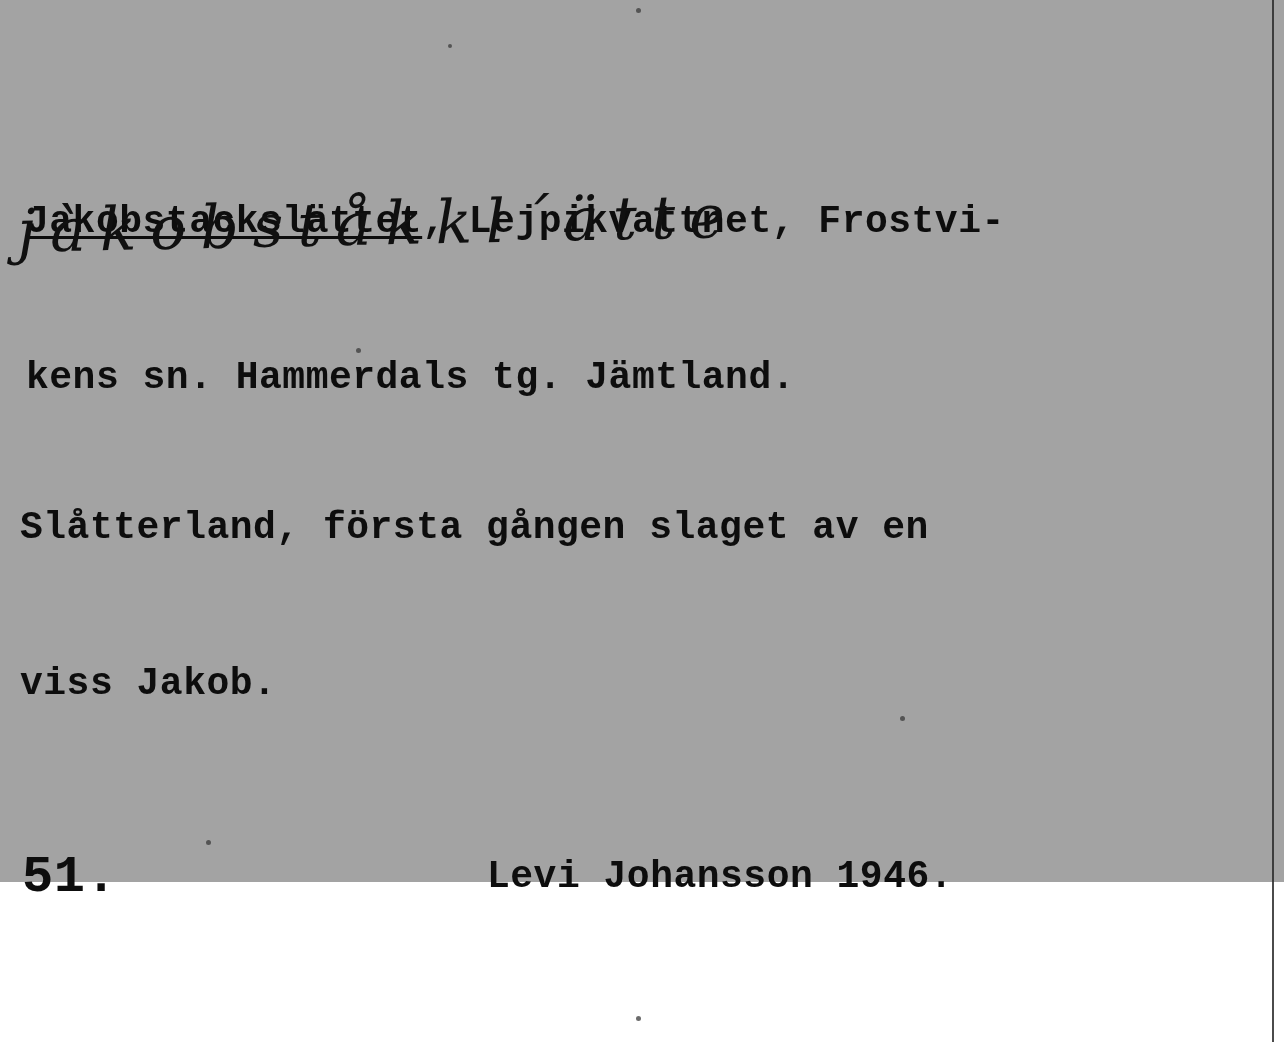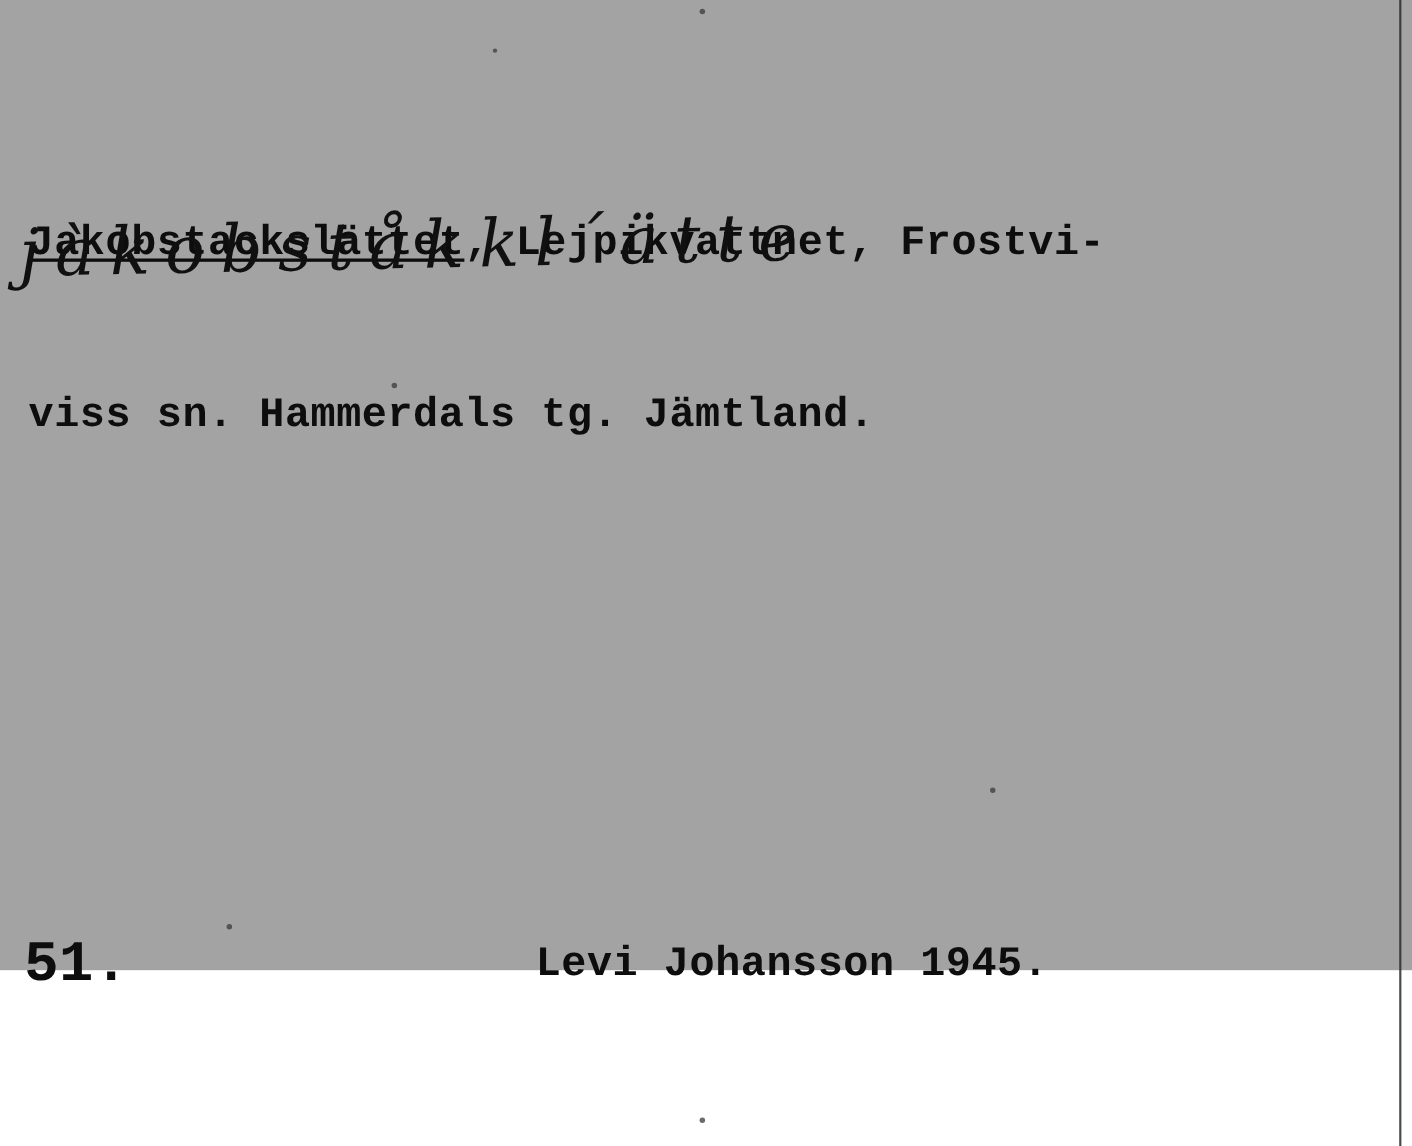--- a/index.html
+++ b/index.html
@@ -105,28 +105,32 @@
 </style>
 </head>
 <body>
 
 <div class="card">
 
   <div class="card-edge"></div>
 
   <div class="typed" id="headword-block">
     <div><span class="hw-underline">Jakobstackslättet</span><span>, Lejpikvattnet, Frostvi-</span></div>
-    <div>viss sn. Hammerdals tg. Jämtland.</div>
+    <div>kens sn. Hammerdals tg. Jämtland.</div>
   </div>
 
   <div id="phonetic-line">jàkobståkkl´ätte</div>
 
+  <div class="typed" id="definition-block">
+    <div>Slåtterland, första gången slaget av en</div>
+    <div>viss Jakob.</div>
+  </div>
 
   <div class="typed" id="record-number">51.</div>
-  <div class="typed" id="source-credit">Levi Johansson 1945.</div>
+  <div class="typed" id="source-credit">Levi Johansson 1946.</div>
 
   <span class="speck" style="left:448px; top:44px; width:4px; height:4px;"></span>
   <span class="speck" style="left:636px; top:8px; width:5px; height:5px;"></span>
   <span class="speck" style="left:356px; top:348px; width:5px; height:5px;"></span>
   <span class="speck" style="left:900px; top:716px; width:5px; height:5px;"></span>
   <span class="speck" style="left:206px; top:840px; width:5px; height:5px;"></span>
   <span class="speck" style="left:636px; top:1016px; width:5px; height:5px;"></span>
 
 </div>
 

